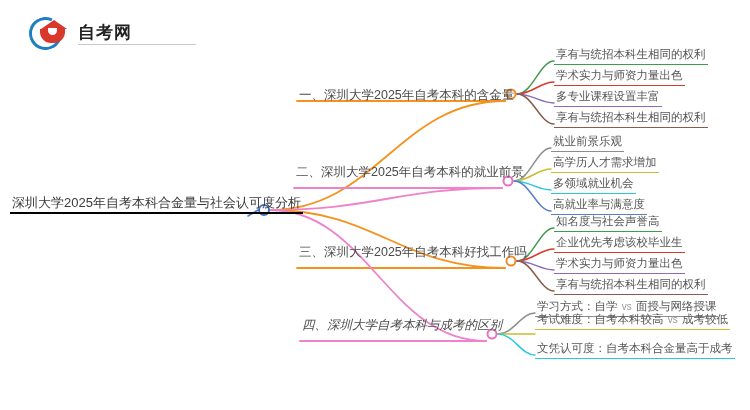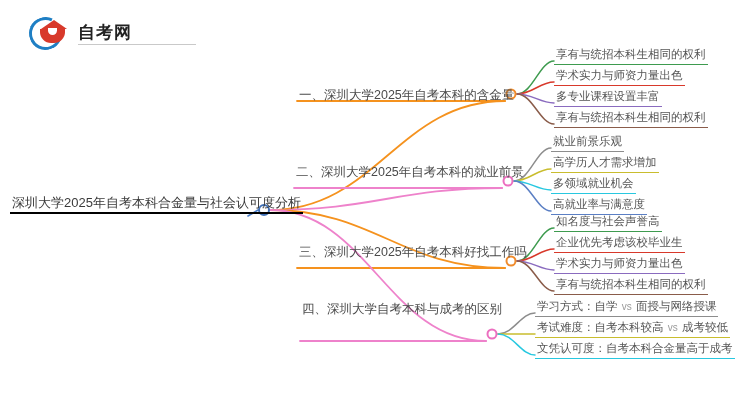--- a/index.html
+++ b/index.html
@@ -188,21 +188,21 @@
       <div class="label leaf-label" style="left: 551px; top: 155px; border-bottom-color: rgb(201, 189, 46);">高学历人才需求增加</div>
       <div class="label leaf-label" style="left: 551px; top: 176px; border-bottom-color: rgb(40, 200, 224);">多领域就业机会</div>
       <div class="label leaf-label" style="left: 551px; top: 197px; border-bottom-color: rgb(91, 127, 196);">高就业率与满意度</div>
       <div class="dot dot-orange" style="left: 511px; top: 261px;"></div>
       <div class="label branch-label" style="left: 297px; top: 245px;">三、深圳大学2025年自考本科好找工作吗</div>
       <div class="label leaf-label" style="left: 554px; top: 214px; border-bottom-color: rgb(62, 155, 79);">知名度与社会声誉高</div>
       <div class="label leaf-label" style="left: 554px; top: 235px; border-bottom-color: rgb(216, 57, 43);">企业优先考虑该校毕业生</div>
       <div class="label leaf-label" style="left: 554px; top: 256px; border-bottom-color: rgb(138, 107, 191);">学术实力与师资力量出色</div>
       <div class="label leaf-label" style="left: 554px; top: 277px; border-bottom-color: rgb(138, 92, 74);">享有与统招本科生相同的权利</div>
       <div class="dot dot-pink" style="left: 492px; top: 334px;"></div>
-      <div class="label branch-label" style="left: 300px; top: 302px;">四、深圳大学自考本科与成考的区别</div>
+      <div class="label branch-label" style="left: 300px; top: 318px; font-style: italic;">四、深圳大学自考本科与成考的区别</div>
       <div class="label leaf-label" style="left: 535px; top: 299px; border-bottom-color: rgb(141, 141, 141);"><span>学习方式：自学 </span><span class="vs">vs</span><span> 面授与网络授课</span></div>
-      <div class="label leaf-label" style="left: 535px; top: 320px; border-bottom-color: rgb(201, 189, 46);"><span>考试难度：自考本科较高 </span><span class="vs">vs</span><span> 成考较低</span></div>
+      <div class="label leaf-label" style="left: 535px; top: 312px; border-bottom-color: rgb(201, 189, 46);"><span>考试难度：自考本科较高 </span><span class="vs">vs</span><span> 成考较低</span></div>
       <div class="label leaf-label" style="left: 535px; top: 341px; border-bottom-color: rgb(40, 200, 224);">文凭认可度：自考本科合金量高于成考</div>
       <div class="dot dot-root" style="left: 264px; top: 210px;"></div>
       <div class="label root-label" style="left: 10px; top: 195px;">深圳大学2025年自考本科合金量与社会认可度分析</div>
     </div>
 
 </div>
 
 </body></html>

